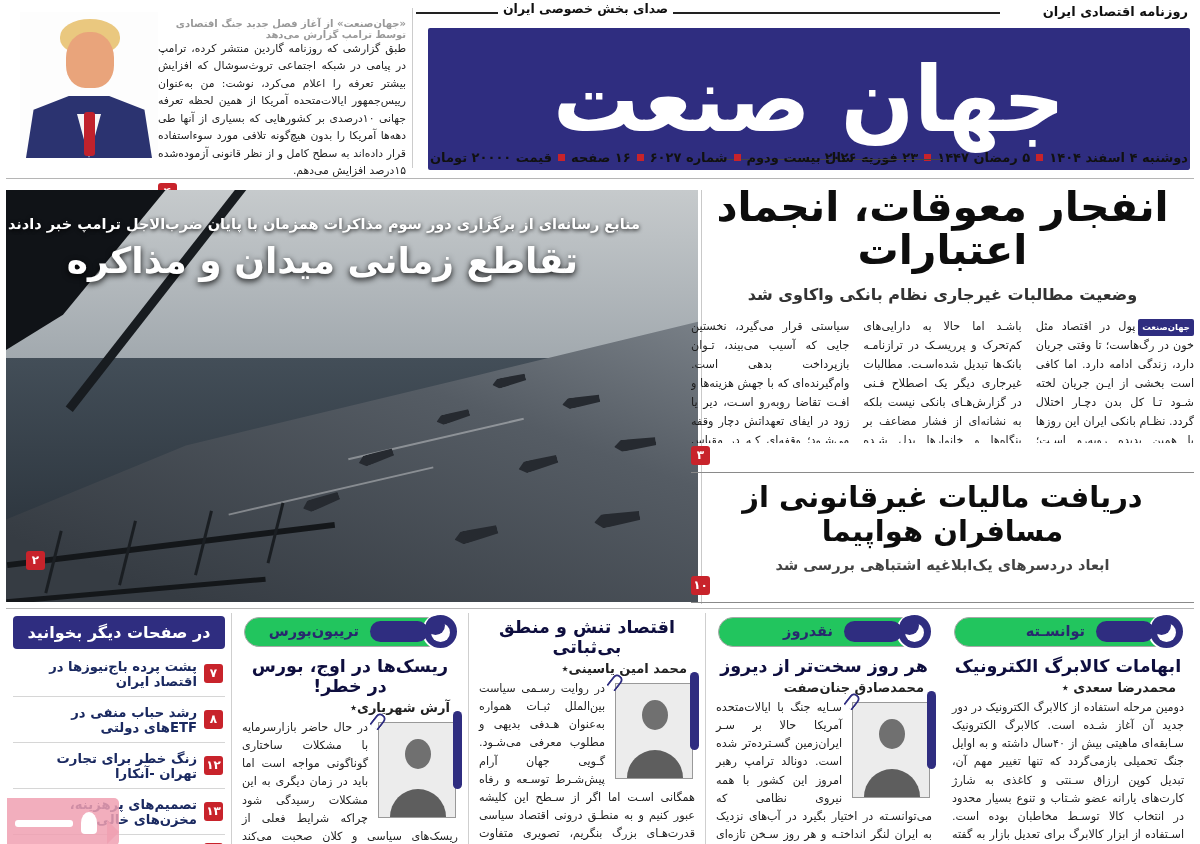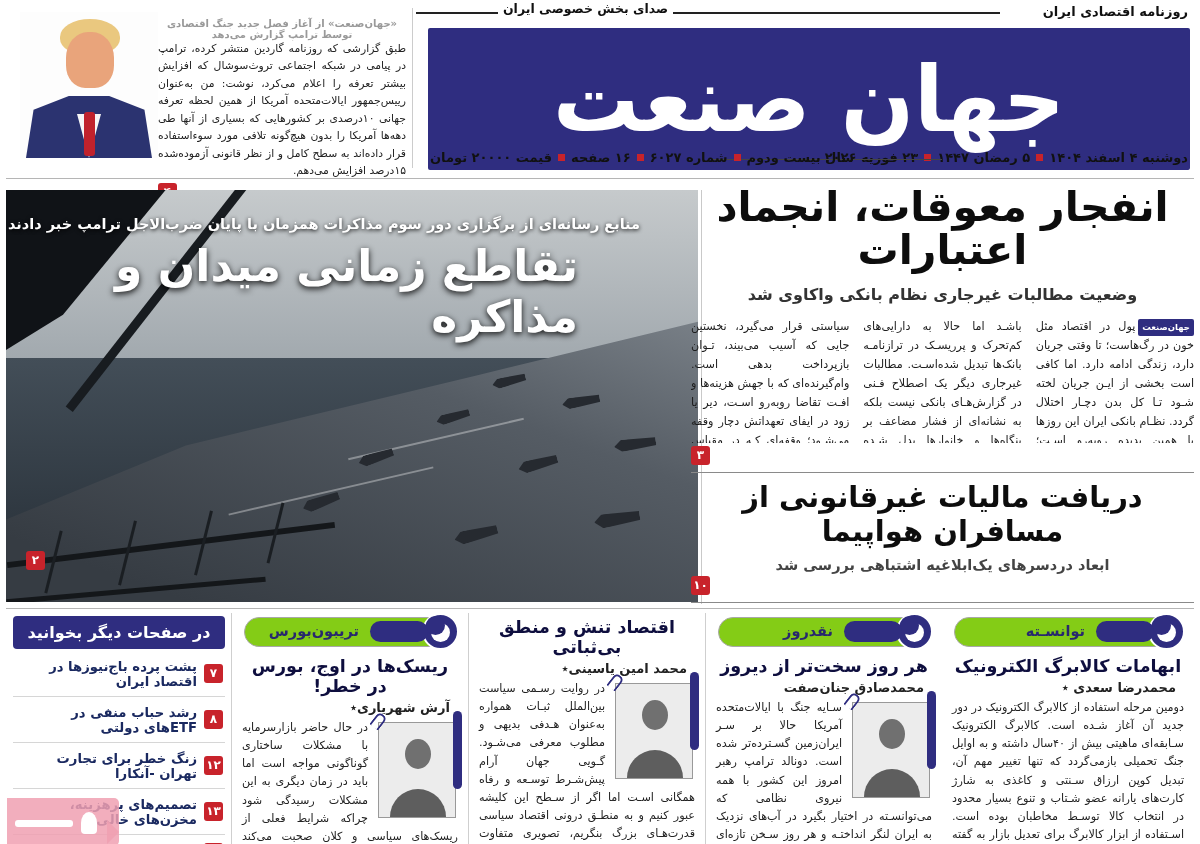--- a/index.html
+++ b/index.html
@@ -35,21 +35,21 @@
   #tariff-article { position:absolute; left:8px; top:4px; width:398px; height:170px; }
   #trump-photo { position:absolute; left:12px; top:8px; width:138px; height:146px; background:#fdfdfd; overflow:hidden; }
   .tp-hair  { position:absolute; top:7px;  left:40px; width:60px; height:36px; background:#eac87f; border-radius:50% 50% 45% 45%; }
   .tp-face  { position:absolute; top:20px; left:46px; width:48px; height:56px; background:#e9a47b; border-radius:46% 46% 40% 40%; }
   .tp-suit  { position:absolute; bottom:0; left:6px; width:126px; height:62px; background:#2b3370;
               clip-path:polygon(0 100%,6% 22%,34% 0,66% 0,94% 22%,100% 100%); }
   .tp-shirt { position:absolute; bottom:0; left:57px; width:24px; height:44px; background:#f6f6f6;
               clip-path:polygon(0 0,100% 0,50% 100%); }
   .tp-tie   { position:absolute; bottom:2px; left:64px; width:11px; height:44px; background:#c0222c; border-radius:3px; }
   #tariff-text { position:absolute; left:150px; right:0; top:14px; }
-  .kicker-sm { font-size:10px; color:#999; font-weight:bold;text-align:center; }
+  .kicker-sm { font-size:10px; color:#999; font-weight:bold; }
   #tariff-headline { font-size:19px; font-weight:bold; color:#c8232b; margin:4px 0 6px; }
   #tariff-body { font-size:10.8px; line-height:1.62; text-align:justify; color:#222; }
   .badge-row-l { text-align:left; margin-top:2px; }
   .v-rule-masthead { position:absolute; left:412px; top:8px; width:1px; height:160px; background:#ccc; }
   #rule-under-masthead { position:absolute; left:6px; right:6px; top:178px; height:1px; }
 
   
   #photo-story { position:absolute; left:6px; top:190px; width:692px; height:412px; overflow:hidden; background:#9aa1a7; }
   .sky  { position:absolute; inset:0 0 auto 0; height:200px; background:linear-gradient(#c6cacc,#9ba3a9); }
   .sea  { position:absolute; left:0; right:0; top:168px; bottom:0; background:linear-gradient(#434e58,#242c34); }
@@ -58,21 +58,21 @@
   .deck-mark { position:absolute; height:2px; background:rgba(255,255,255,.35); }
   .plane { position:absolute; background:#262a30; border-radius:2px;
            clip-path:polygon(0 50%,18% 0,100% 18%,100% 82%,18% 100%); }
   .crane { position:absolute; top:0; left:0; width:190px; height:160px; background:#101317;
            clip-path:polygon(0 0,84% 0,30% 78%,0 100%); }
   .crane-arm { position:absolute; left:148px; top:-40px; width:9px; height:290px; background:#181c20; transform:rotate(38deg); }
   .rail-h { position:absolute; background:#14171a; }
   .rail-d { position:absolute; width:3px; background:#1a1e22; }
   #ps-kicker { position:absolute; top:26px; right:58px; color:#fff; font-size:14.5px; font-weight:bold;
                text-shadow:0 1px 4px rgba(0,0,0,.95); z-index:3; }
-  #ps-headline { position:absolute; top:50px; right:120px; color:#fff; font-size:44px; font-weight:bold;
+  #ps-headline { position:absolute; top:50px; right:120px; color:#fff; font-size:36px; font-weight:bold;
                  text-shadow:0 2px 6px rgba(0,0,0,.95); z-index:3;margin-left:22px; }
   #ps-badge { position:absolute; left:20px; bottom:32px; z-index:3; }
   .v-rule-main { position:absolute; left:701px; top:190px; width:1px; height:414px; background:#c9c9c9; }
 
   
   #news-col { position:absolute; left:691px; right:6px; top:186px; height:422px; overflow:hidden; }
   #lead-headline { font-size:41px; font-weight:bold; color:#0d0d0d; text-align:center; line-height:1.05; letter-spacing:-1px; }
   #lead-sub { font-size:16px; font-weight:bold; color:#333; text-align:center; margin-top:13px; }
   #lead-cols { display:flex; gap:14px; margin-top:13px; height:126px; overflow:hidden; }
   #lead-cols > div { flex:1; font-size:11.2px; line-height:1.7; text-align:justify; color:#1c1c1c; }
@@ -80,21 +80,21 @@
                padding:1px 4px; border-radius:2px; margin-left:3px; }
   .news-rule { border:none; border-top:1px solid #8a8a8a; margin:7px 0; }
   #tax-headline { font-size:29px; font-weight:bold; text-align:center; color:#0d0d0d; letter-spacing:-0.5px; }
   #tax-sub { font-size:14.5px; font-weight:bold; color:#444; text-align:center; margin-top:9px; }
   #rule-above-bottom { position:absolute; left:6px; right:6px; top:608px; height:1px; }
 
   
   #bottom { position:absolute; left:6px; right:6px; top:613px; bottom:0; display:flex; overflow:hidden; }
   .op-col { padding:2px 10px 0; overflow:hidden; border-left:1px solid #cfcfcf; }
   .op-col:last-child { border-left:none; }
-  .col-head { position:relative; height:30px; border:1.5px solid #a8a8a8; border-radius:16px; margin:2px 2px 9px 2px; background:#84cc16; }
+  .col-head { position:relative; height:30px; border:1.5px solid #a8a8a8; border-radius:16px; margin:2px 2px 9px 2px; background:#22c55e; }
   .col-pill { position:absolute; right:27px; top:2.5px; width:58px; height:21px; background:#2f2d80; border-radius:11px; }
   .col-logo { position:absolute; right:-4px; top:-5px; width:37px; height:37px; background:#2f2d80; border-radius:50%; border:2px solid #fff; }
   .col-logo i { position:absolute; left:7px; top:8px; width:19px; height:19px; background:#fff; border-radius:50%; }
   .col-logo i::after { content:""; position:absolute; left:-5px; top:-7px; width:19px; height:19px; background:#2f2d80; border-radius:50%; }
   .col-label { position:absolute; right:96px; top:5px; font-size:14.5px; font-weight:bold; color:#28286e; }
   .col-title { font-size:17.5px; font-weight:bold; color:#0e0e3e; text-align:center; margin:2px 0 4px; }
   .col-author { font-size:13px; font-weight:bold; color:#222; margin:0 8px 4px 0; }
   .col-body { font-size:11.2px; line-height:1.62; text-align:justify; color:#222; }
   .headshot { float:right; width:78px; height:96px; border:1px solid #999; background:#ececec; position:relative; margin:3px 2px 5px 10px; }
   .hs-bar  { position:absolute; right:-7px; top:-12px; width:9px; height:78px; background:#2f2d80; border-radius:5px; }

